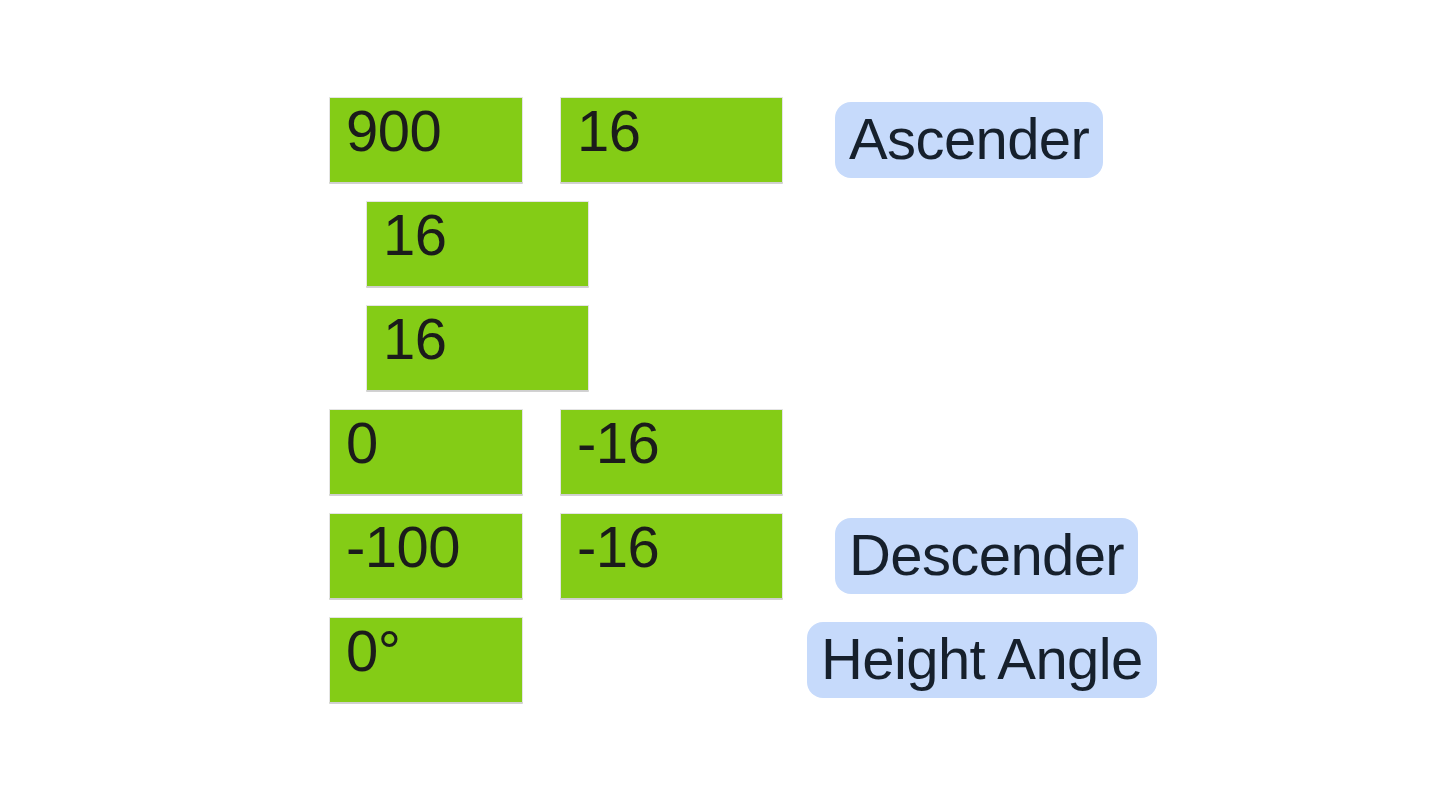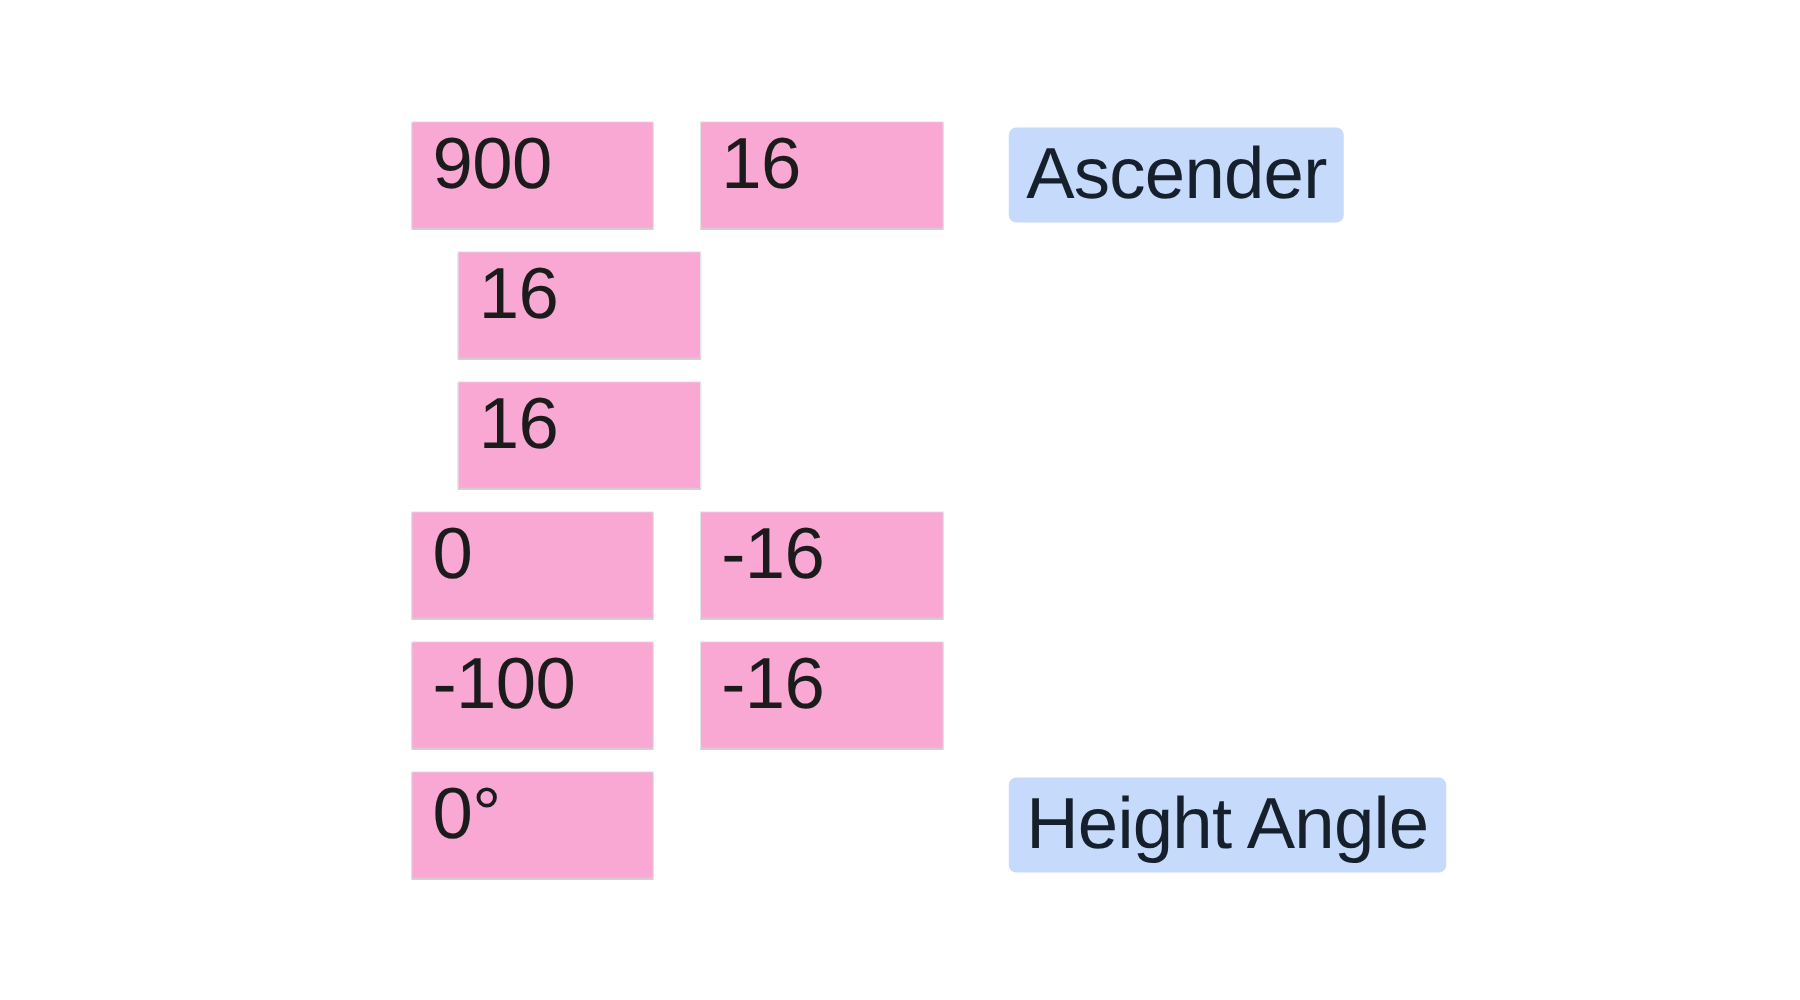--- a/index.html
+++ b/index.html
@@ -28,62 +28,62 @@
     display: flex;
     align-items: flex-start;
     height: 86px;
     margin-bottom: 18px;
   }
 
   
   .field {
     box-sizing: border-box;
     height: 86px;
-    background: #f9a8d4;
+    background: #84cc16;
     border: 1px solid #e4e4e4;
     border-bottom: 1px solid #cfcfcf;
     box-shadow: 0 1px 0 0 #d2d2d2;
     border-radius: 1px;
     display: flex;
     align-items: center;
     padding: 0 14px 18px 16px;
     font-size: 58px;
     line-height: 1;
     color: #1b1b1b;
     letter-spacing: -0.5px;
     white-space: nowrap;
     overflow: hidden;
     font-family: "Liberation Sans", sans-serif;
   }
   .field-primary {
     width: 194px;
   }
   .field-secondary {
-    width: 195px;
+    width: 223px;
     margin-left: 37px;
   }
   .field-spacer {
     width: 195px;
     margin-left: 37px;
     height: 86px;
   }
 
   
   .chip-slot {
     margin-left: 52px;
     height: 86px;
     display: flex;
     align-items: center;
   }
   .chip {
     display: inline-flex;
     align-items: center;
     background: #c6dafb;
     color: #16202c;
-    border-radius: 6px;
+    border-radius: 16px;
     padding: 8px 14px 10px 14px;
     font-size: 58px;
     line-height: 1;
     letter-spacing: -0.6px;
     white-space: nowrap;
     font-family: "Liberation Sans", sans-serif;
   }
 </style>
 </head>
 <body>
@@ -107,20 +107,23 @@
   </div>
 
   <div class="metric-row">
     <div class="field field-primary">0</div>
     <div class="field field-secondary">-16</div>
   </div>
 
   <div class="metric-row">
     <div class="field field-primary">-100</div>
     <div class="field field-secondary">-16</div>
+    <div class="chip-slot">
+      <span class="chip">Descender</span>
+    </div>
   </div>
 
   <div class="metric-row">
     <div class="field field-primary">0°</div>
     <div class="field-spacer"></div>
     <div class="chip-slot">
       <span class="chip">Height Angle</span>
     </div>
   </div>
 

